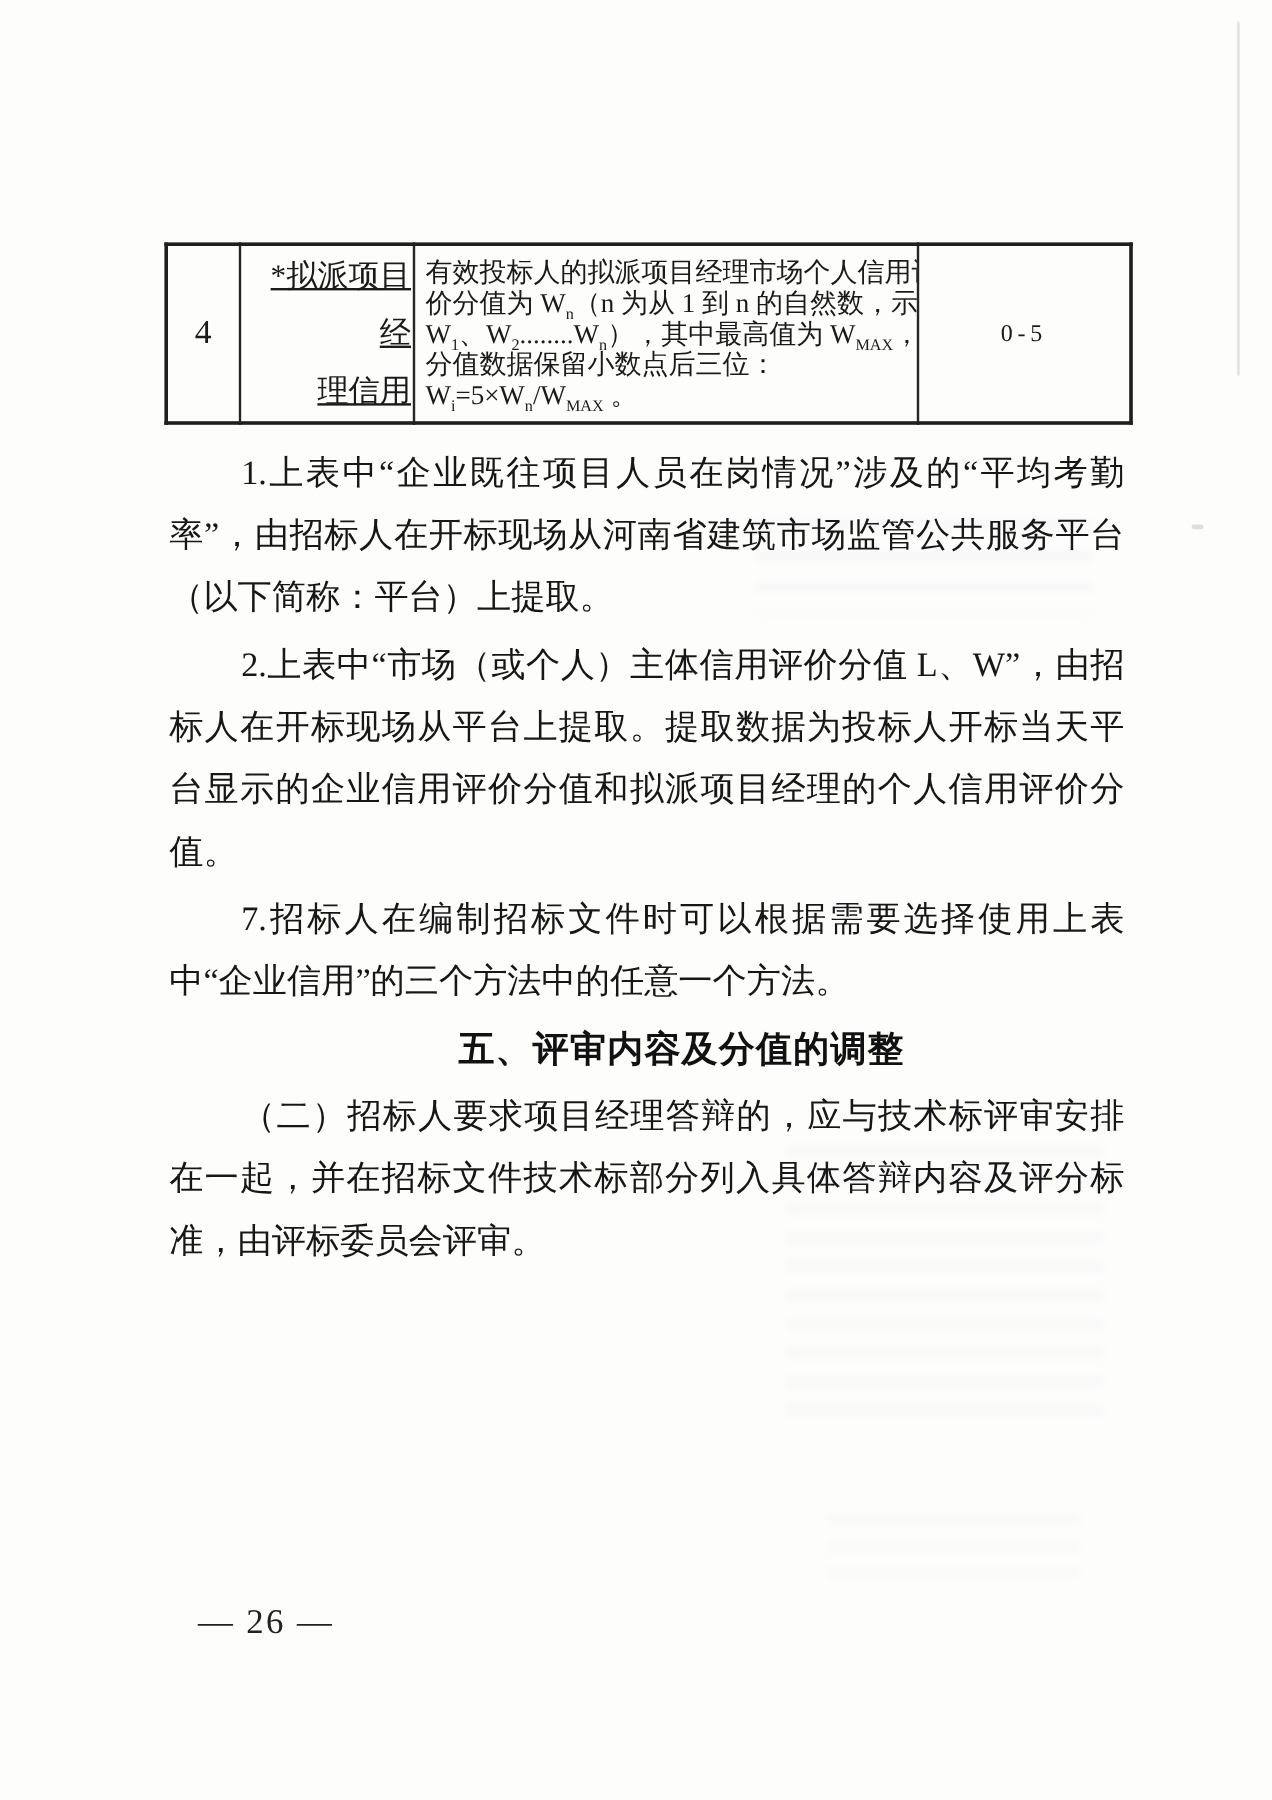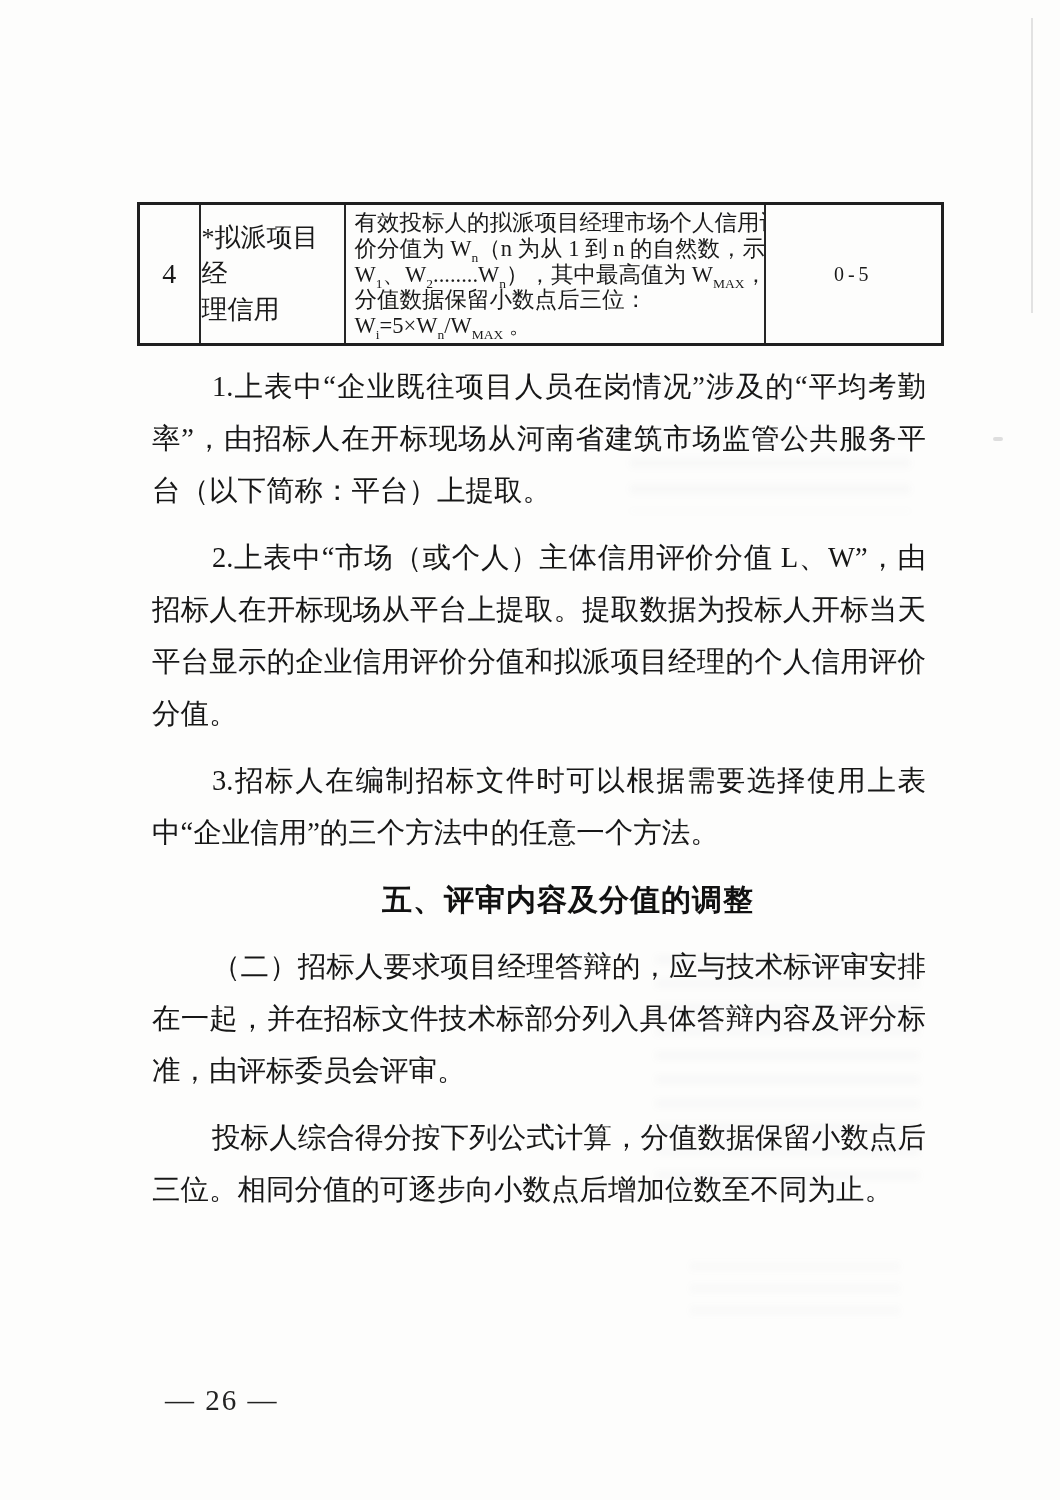--- a/index.html
+++ b/index.html
@@ -28,35 +28,35 @@
     width:804px;border-collapse:collapse;table-layout:fixed;
     border:3px solid #1f1f1f;
   }
   table.score td{
     border:2px solid #262626;
     vertical-align:middle;
     height:133px;
     overflow:hidden;
   }
   td.c-idx{text-align:center;font-size:28px;}
-  td.c-crit{text-align:left;font-size:26px;line-height:36px;}
+  td.c-crit{text-align:right;font-size:26px;line-height:48px;text-decoration:underline;}
   td.c-desc{vertical-align:top;padding:3px 8px 2px 9px;font-size:22.5px;line-height:25.8px;}
   td.c-desc .tline{white-space:nowrap;}
   td.c-score{text-align:center;font-size:20px;letter-spacing:4px;}
   sub{font-size:60%;line-height:0;}
 
   .body-text{margin-top:15px;width:804px;font-size:28.5px;line-height:52px;color:#171717;}
-  .body-text p{margin:15px;text-align:justify;}
+  .body-text p{margin:4px;text-align:justify;}
   .body-text p.indent{text-indent:60px;}
   .body-text p.sec{
     font-family:"Liberation Sans","DejaVu Sans",sans-serif;
     font-weight:700;font-size:30px;text-indent:58px;text-align:center;
     letter-spacing:1px;color:#111;
   }
-  .pageno{position:absolute;left:165px;top:1384px;font-size:29px;color:#222;letter-spacing:2px;}
+  .pageno{position:absolute;left:165px;top:1336px;font-size:29px;color:#222;letter-spacing:2px;}
 </style>
 </head>
 <body>
 
 <div class="page">
 
   <div class="edge-line"></div>
   <div class="ghost g1"></div>
   <div class="ghost g2"></div>
   <div class="ghost g3"></div>
@@ -86,23 +86,22 @@
               <div class="tline">W<sub>i</sub>=5×W<sub>n</sub>/W<sub>MAX</sub> 。</div>
             </td>
         <td class="c-score">0-5</td>
       </tr>
       </tbody>
     </table>
 
     <div class="body-text">
       <p class="indent">1.上表中“企业既往项目人员在岗情况”涉及的“平均考勤率”，由招标人在开标现场从河南省建筑市场监管公共服务平台（以下简称：平台）上提取。</p>
       <p class="indent">2.上表中“市场（或个人）主体信用评价分值 L、W”，由招标人在开标现场从平台上提取。提取数据为投标人开标当天平台显示的企业信用评价分值和拟派项目经理的个人信用评价分值。</p>
-      <p class="indent">3.招标人在编制招标文件时可以根据需要选择使用上表中“企业信用”的三个方法中的任意一个方法。</p>
+      <p class="indent">7.招标人在编制招标文件时可以根据需要选择使用上表中“企业信用”的三个方法中的任意一个方法。</p>
 
       <p class="sec">五、评审内容及分值的调整</p>
       <p class="indent">（二）招标人要求项目经理答辩的，应与技术标评审安排在一起，并在招标文件技术标部分列入具体答辩内容及评分标准，由评标委员会评审。</p>
 
-      <p class="indent">投标人综合得分按下列公式计算，分值数据保留小数点后三位。相同分值的可逐步向小数点后增加位数至不同为止。</p>
     </div>
   </div>
 
   <div class="pageno">— 26 —</div>
 </div>
 
 </body></html>

